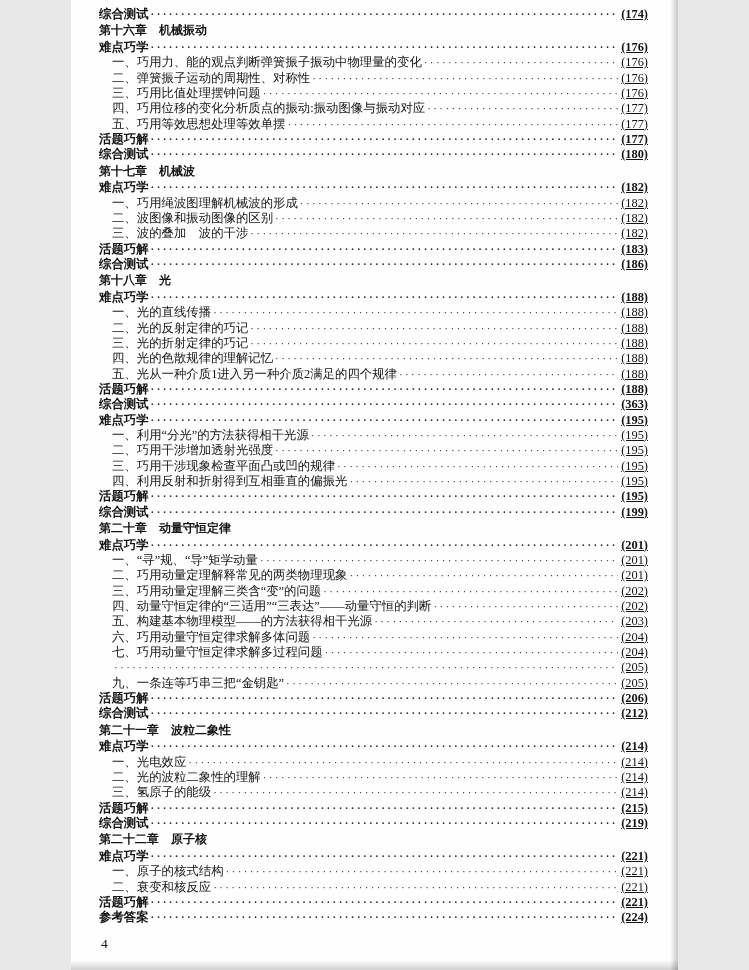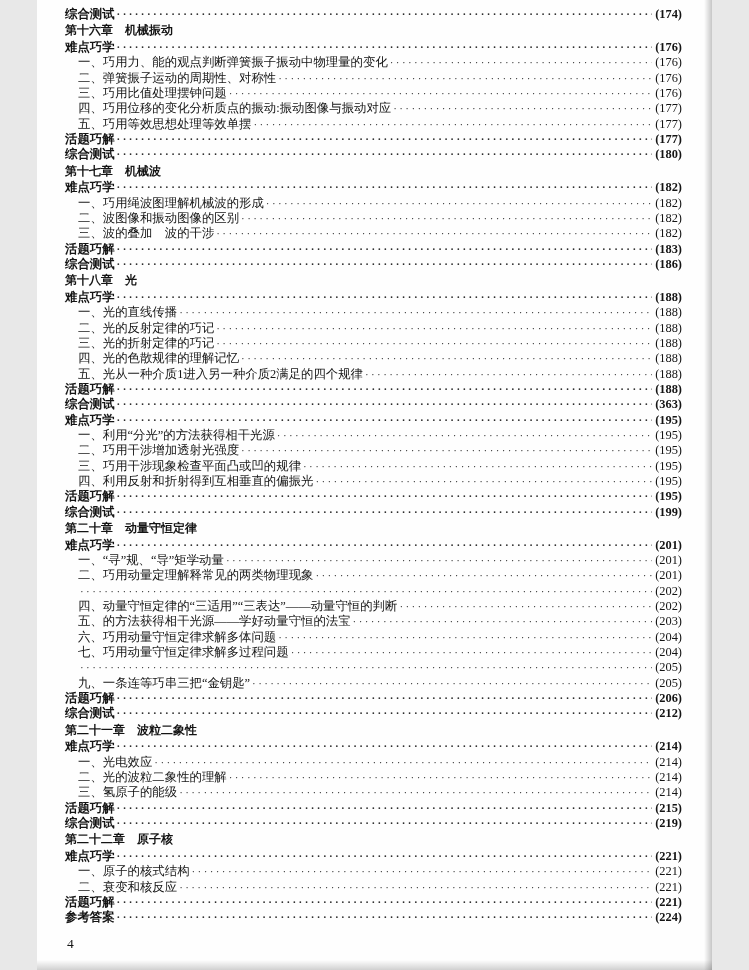--- a/index.html
+++ b/index.html
@@ -2,21 +2,21 @@
 <html><head>
 <meta charset="utf-8">
 <style>
   html, body {
     margin: 0;
     padding: 0;
     background: #e8e8e8;
   }
   .page {
     position: relative;
-    width: 675px;
+    width: 607px;
     height: 970px;
     margin: 0 auto;
     background: #fefefe;
     box-sizing: border-box;
     padding: 7px 30px 0 28px;
     font-family: "Liberation Serif", "DejaVu Serif", serif;
     color: #141414;
     overflow: hidden;
   }
   
@@ -50,20 +50,21 @@
     flex: 1 1 auto;
     overflow: hidden;
     margin: 0 3px 0 2px;
     letter-spacing: 2.4px;
     font-size: 11px;
     color: #2a2a2a;
   }
   .toc-line .pagenum {
     flex: 0 0 auto;
     font-size: 12.4px;
+    text-decoration: underline;
   }
   .toc-line.section {
     font-weight: bold;
   }
   .toc-line.chapter {
     font-weight: bold;
     font-size: 12px;
     line-height: 17.6px;
   }
   .toc-line.item {
@@ -253,30 +254,31 @@
         <span class="label">一、“寻”规、“导”矩学动量</span>
         <span class="dots">····························································································································································································································</span>
         <span class="pagenum">(201)</span>
       </div>
       <div class="toc-line item">
         <span class="label">二、巧用动量定理解释常见的两类物理现象</span>
         <span class="dots">····························································································································································································································</span>
         <span class="pagenum">(201)</span>
       </div>
       <div class="toc-line item">
+        <span class="label">三、巧用动量定理解三类含“变”的问题</span>
         <span class="dots">····························································································································································································································</span>
         <span class="pagenum">(202)</span>
       </div>
       <div class="toc-line item">
         <span class="label">四、动量守恒定律的“三适用”“三表达”——动量守恒的判断</span>
         <span class="dots">····························································································································································································································</span>
         <span class="pagenum">(202)</span>
       </div>
       <div class="toc-line item">
-        <span class="label">五、的方法获得相干光源——学好动量守恒的法宝</span>
+        <span class="label">五、构建基本物理模型——的方法获得相干光源</span>
         <span class="dots">····························································································································································································································</span>
         <span class="pagenum">(203)</span>
       </div>
       <div class="toc-line item">
         <span class="label">六、巧用动量守恒定律求解多体问题</span>
         <span class="dots">····························································································································································································································</span>
         <span class="pagenum">(204)</span>
       </div>
       <div class="toc-line item">
         <span class="label">七、巧用动量守恒定律求解多过程问题</span>

